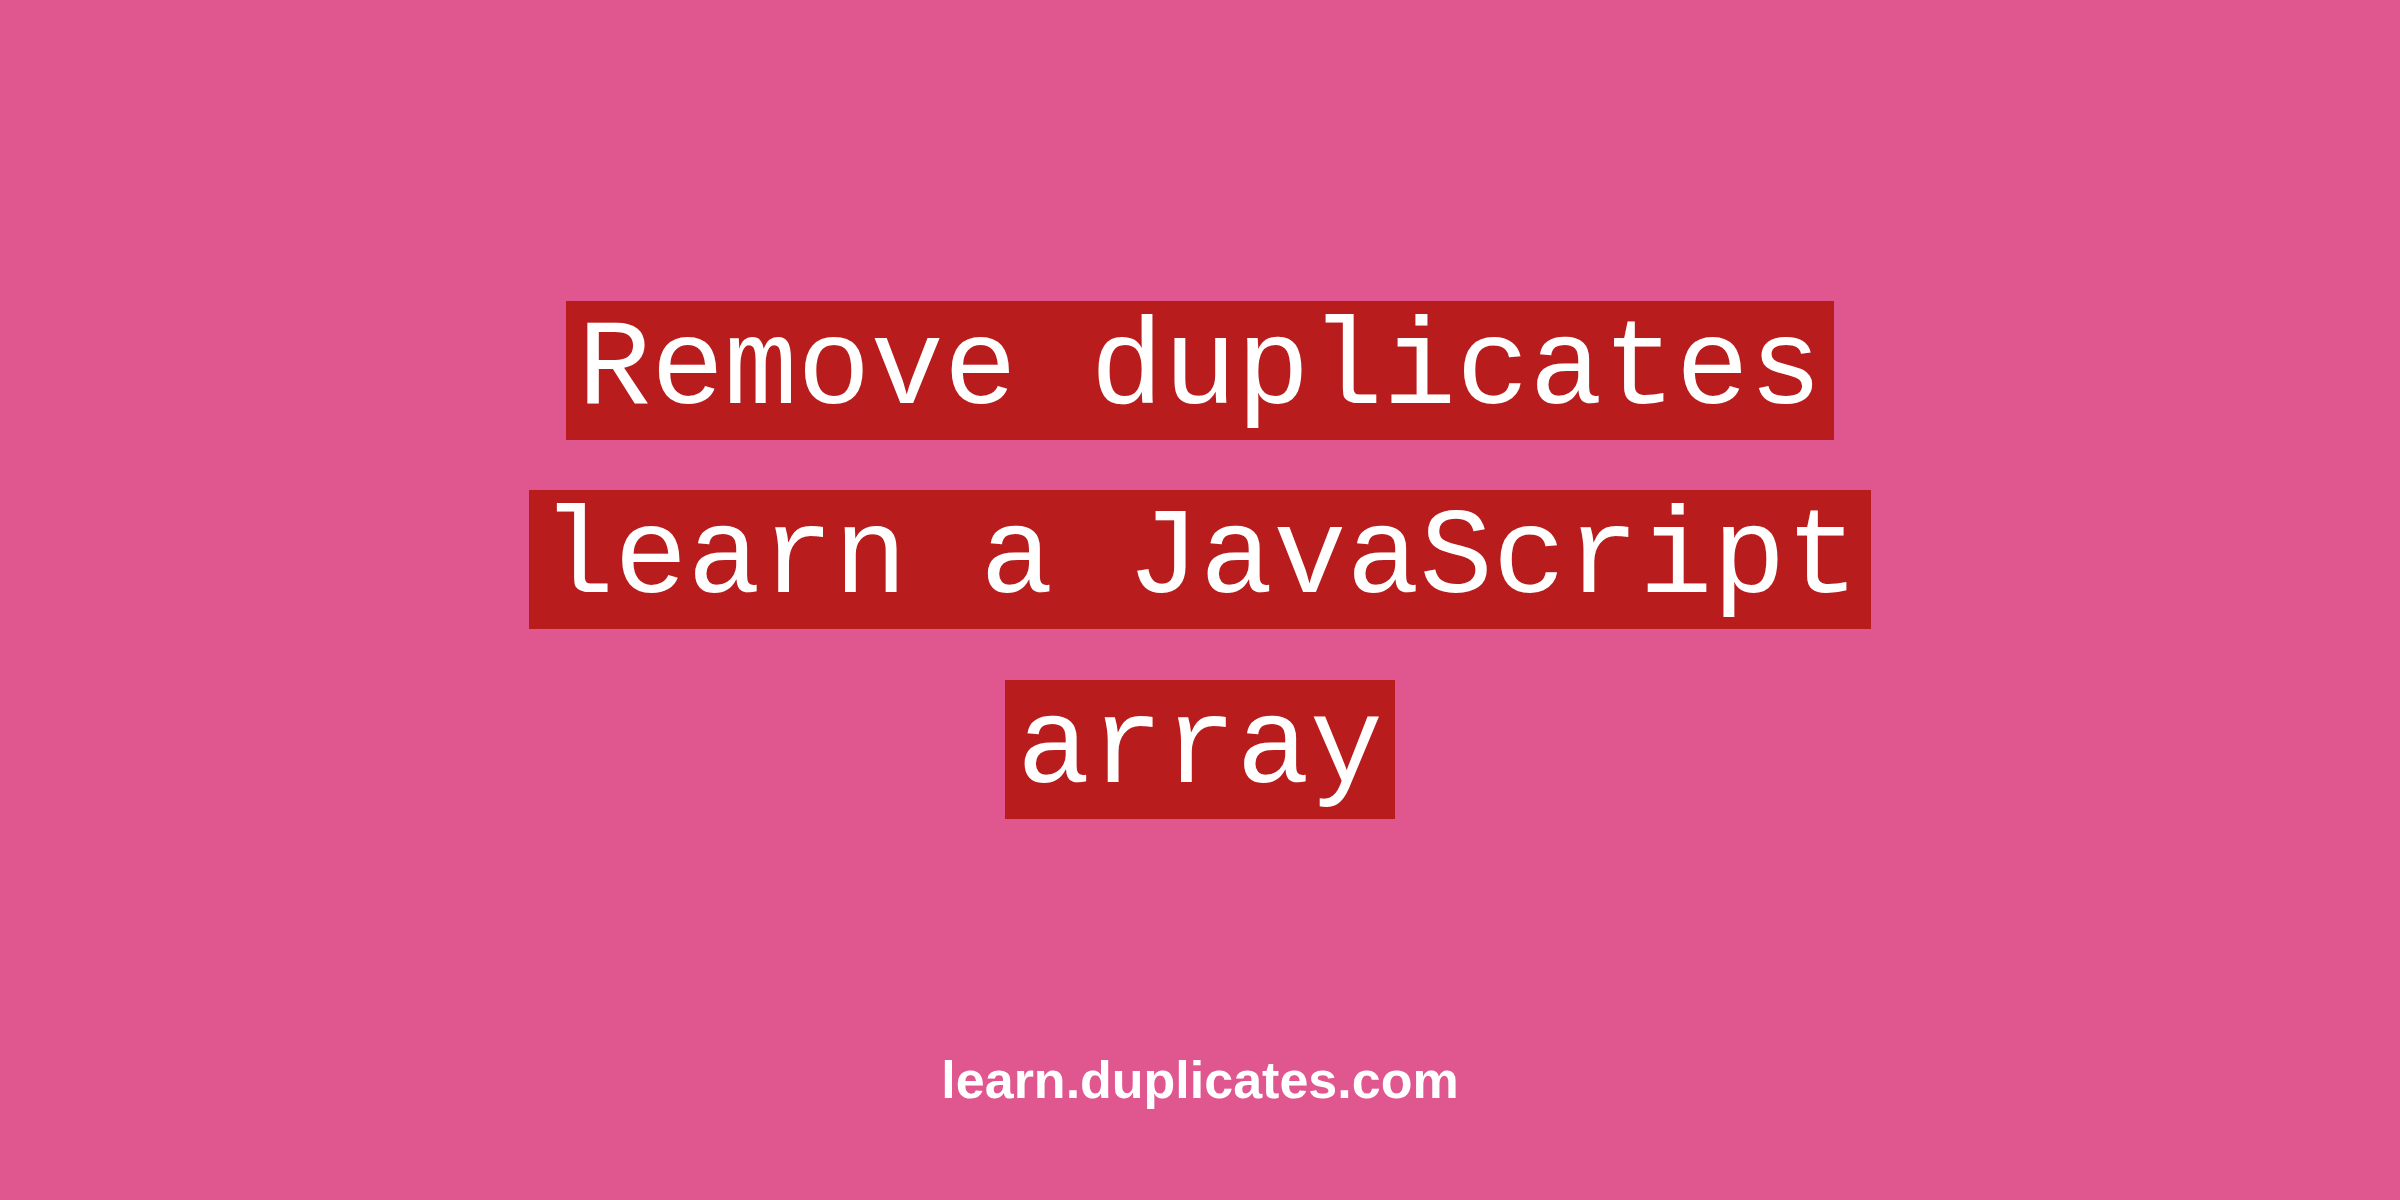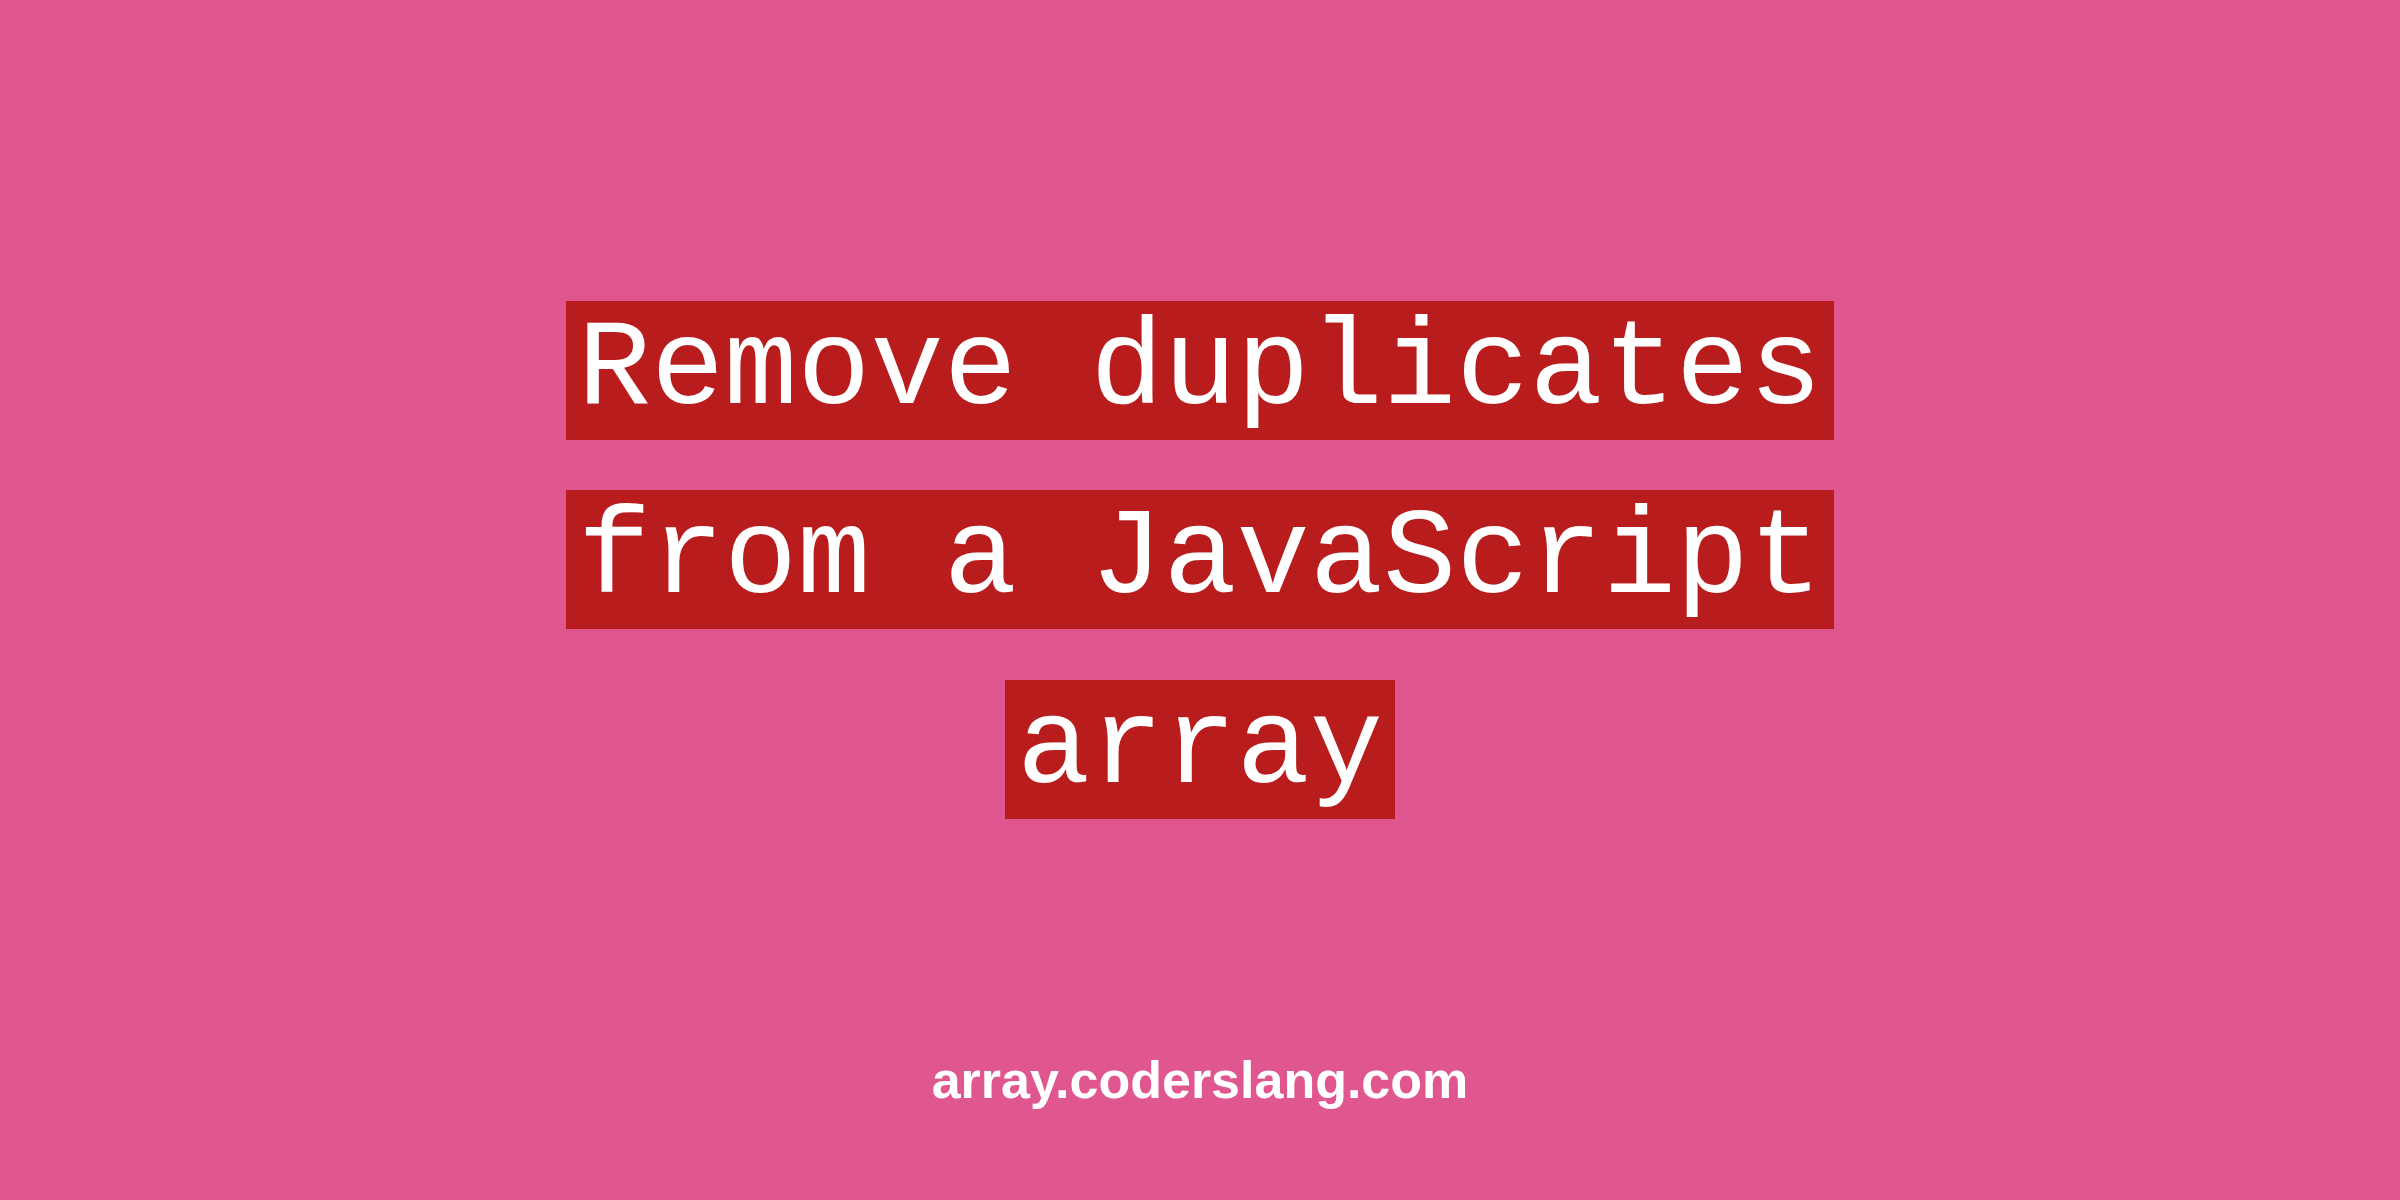--- a/index.html
+++ b/index.html
@@ -44,17 +44,17 @@
       font-family: Arial, Helvetica, sans-serif;
       font-size: 52px;
       font-weight: bold;
     }
   </style>
 </head>
 <body>
 
 <div class="title-container">
   <span class="title-line">Remove duplicates</span><br>
-  <span class="title-line">from a JavaScript</span><br>
+  <span class="title-line">learn a JavaScript</span><br>
   <span class="title-line">array</span>
 </div>
 
-<div class="footer">array.coderslang.com</div>
+<div class="footer">learn.duplicates.com</div>
 
 </body></html>

